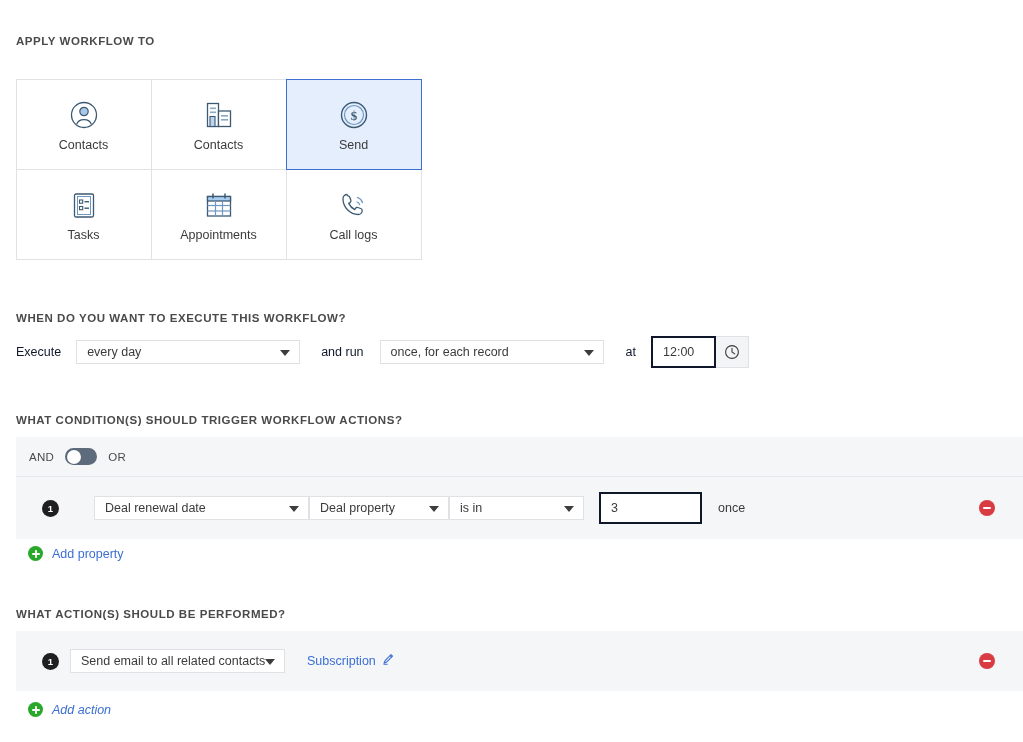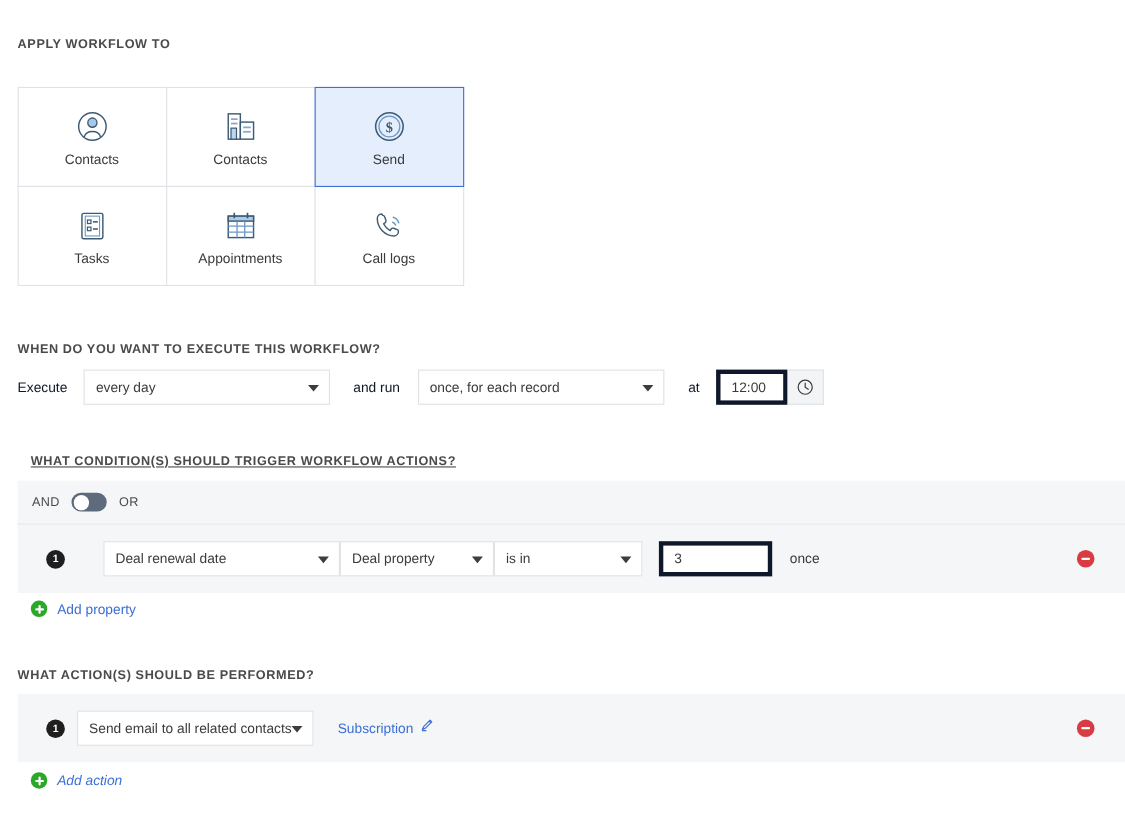--- a/index.html
+++ b/index.html
@@ -76,21 +76,21 @@
   }
   .inline-label {
     font-size: 12.5px;
     color: #0f172a;
   }
 
   .select-box {
     position: relative;
     background: #ffffff;
     border: 1px solid #dfe1e5;
-    height: 32px;
+    height: 24px;
     display: flex;
     align-items: center;
     padding: 0 20px 0 10px;
     font-size: 12.5px;
     color: #3b3b3b;
     cursor: pointer;
     white-space: nowrap;
     overflow: hidden;
   }
   .caret {
@@ -99,21 +99,21 @@
     top: 50%;
     margin-top: -2px;
     width: 0; height: 0;
     border-left: 5px solid transparent;
     border-right: 5px solid transparent;
     border-top: 6px solid #3d3d3d;
   }
 
   .text-input {
     background: #ffffff;
-    border: 4px solid #0f172a;
+    border: 2px solid #0f172a;
     height: 32px;
     display: flex;
     align-items: center;
     padding: 4px 10px;
     font-size: 12.5px;
     color: #3b3b3b;
   }
   .time-group { display: flex; }
   .time-btn {
     width: 33px;
@@ -121,21 +121,21 @@
     border: 1px solid #dfe1e5;
     border-left: none;
     background: #f3f4f6;
     display: flex;
     align-items: center;
     justify-content: center;
     cursor: pointer;
   }
 
   
-  #conditions-heading { position: absolute; left: 28px; top: 414px; text-decoration: underline; }
+  #conditions-heading { position: absolute; left: 16px; top: 414px; }
 
   .panel {
     position: absolute;
     left: 16px;
     right: -30px;
     background: #f5f6f8;
   }
   #conditions-panel { top: 437px; }
   #actions-panel { top: 631px; }
 

